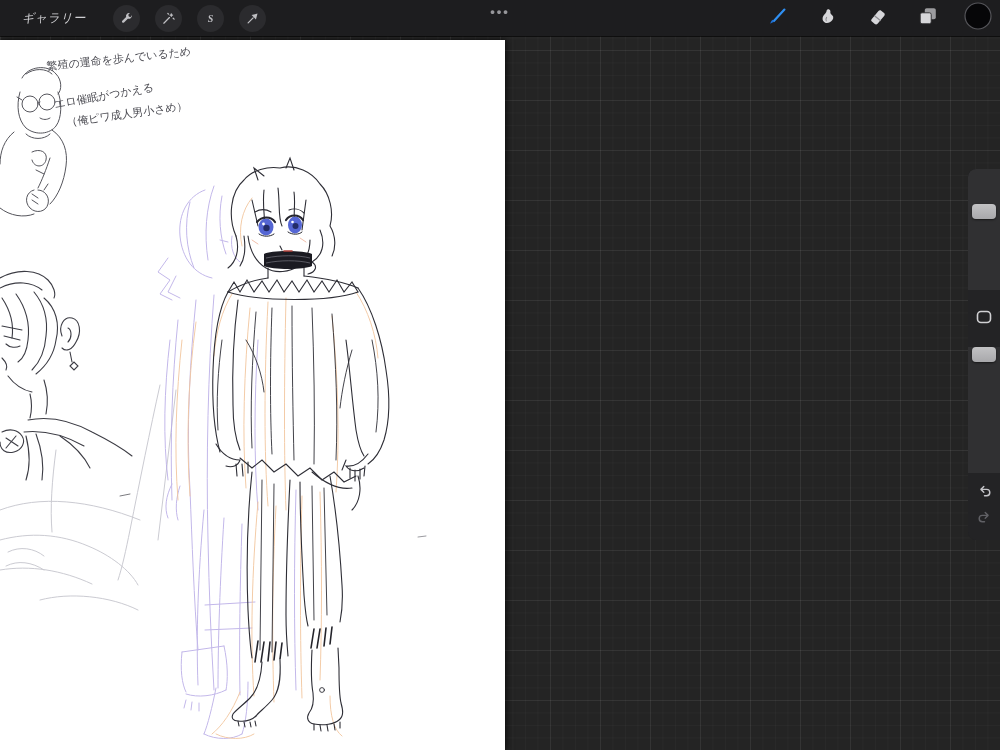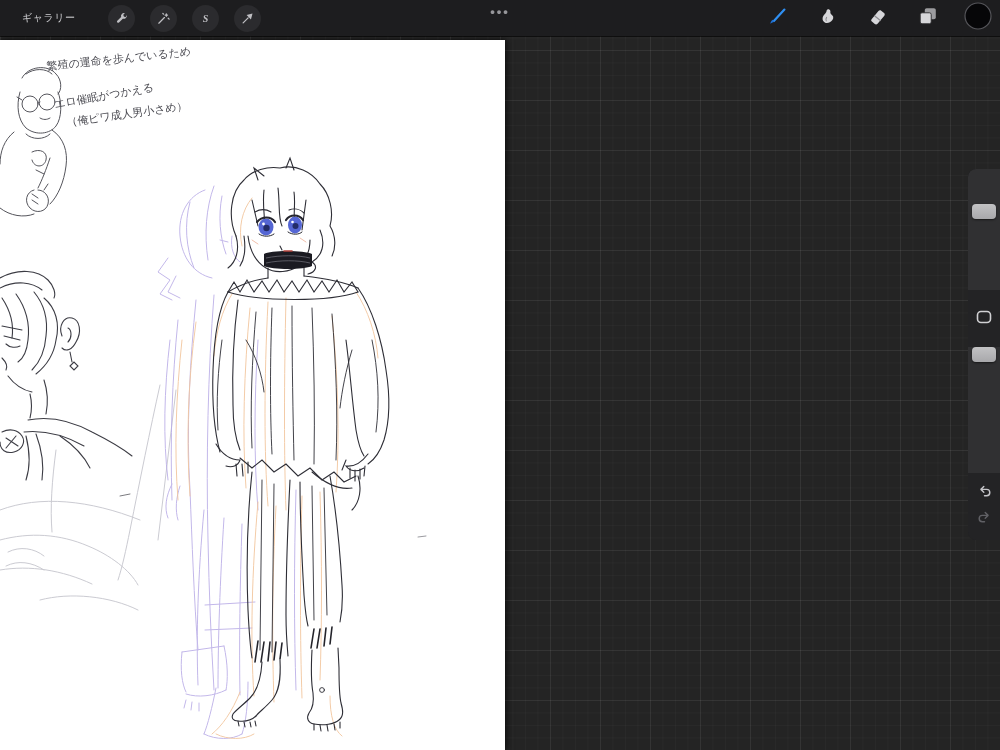--- a/index.html
+++ b/index.html
@@ -21,21 +21,21 @@
     background-size:50px 50px,50px 50px,12.5px 12.5px,12.5px 12.5px;
   }
   
   .toolbar{
     position:absolute;top:0;left:0;width:1000px;height:36px;
     background:#1d1d1f;z-index:10;
     display:flex;align-items:center;
     box-shadow:0 1px 0 rgba(0,0,0,.6);
   }
   .tb-left{display:flex;align-items:center;gap:15px;padding-left:22px;}
-  .gallery-label{color:#cfcfd2;font-size:10px;letter-spacing:.5px;cursor:default;margin-right:18px;}
+  .gallery-label{color:#cfcfd2;font-size:12px;letter-spacing:.5px;cursor:default;margin-right:12px;font-style:italic;}
   .circle-btn{
     width:27px;height:27px;border-radius:50%;background:#2b2b2e;
     display:flex;align-items:center;justify-content:center;flex:0 0 auto;
   }
   .circle-btn svg{display:block;}
   .tb-center{
     position:absolute;left:50%;top:4px;transform:translateX(-50%);
     color:#96969a;font-size:13px;letter-spacing:2px;font-weight:bold;
   }
   .tb-right{margin-left:auto;display:flex;align-items:center;gap:22px;padding-right:8px;}

